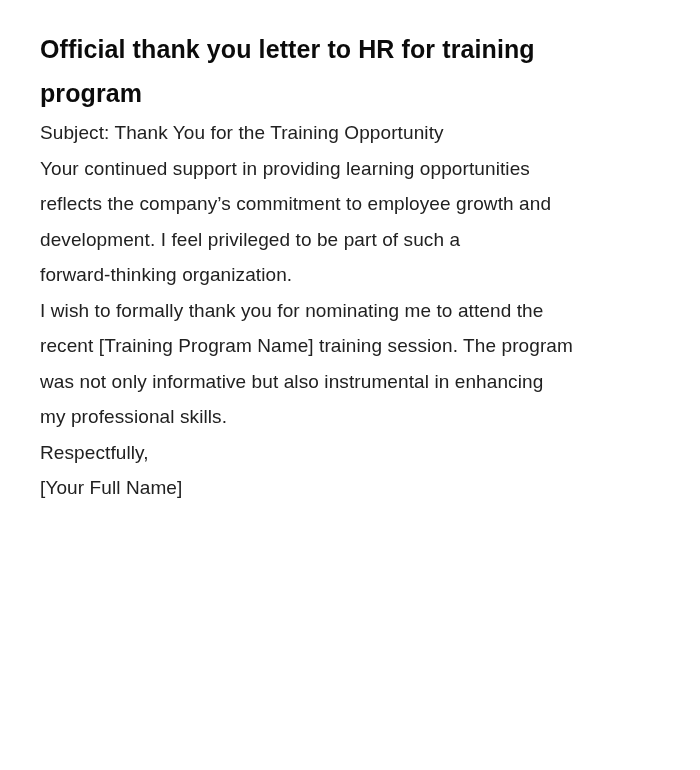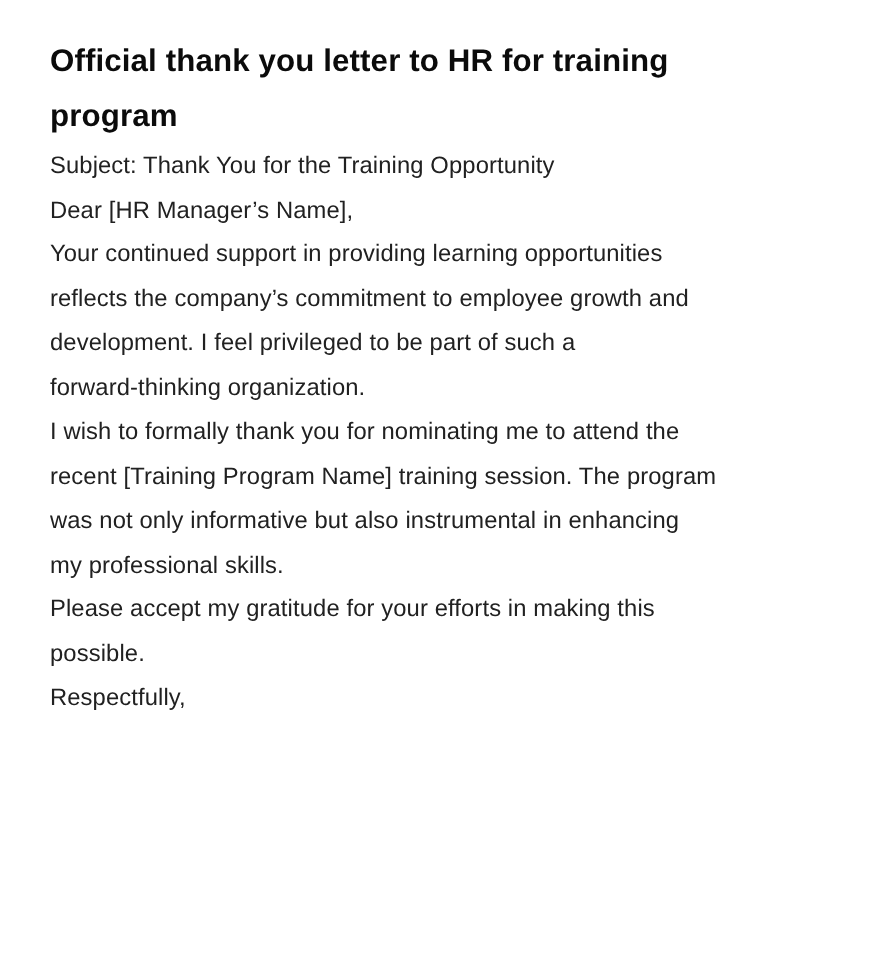--- a/index.html
+++ b/index.html
@@ -35,30 +35,28 @@
 </style>
 </head>
 <body>
 
 <div class="article">
   <h1>Official thank you letter to HR for training
 program</h1>
 
   <p>Subject: Thank You for the Training Opportunity</p>
 
-  <p>Dear [HR Manager’s Name],</p>
 
   <p>Your continued support in providing learning opportunities
 reflects the company’s commitment to employee growth and
 development. I feel privileged to be part of such a
 forward-thinking organization.</p>
 
   <p>I wish to formally thank you for nominating me to attend the
 recent [Training Program Name] training session. The program
 was not only informative but also instrumental in enhancing
 my professional skills.</p>
 
-  <p>Please accept my gratitude for your efforts in making this
-possible.</p>
 
   <p>Respectfully,</p>
 
+  <p>[Your Full Name]</p>
 </div>
 
 </body></html>

